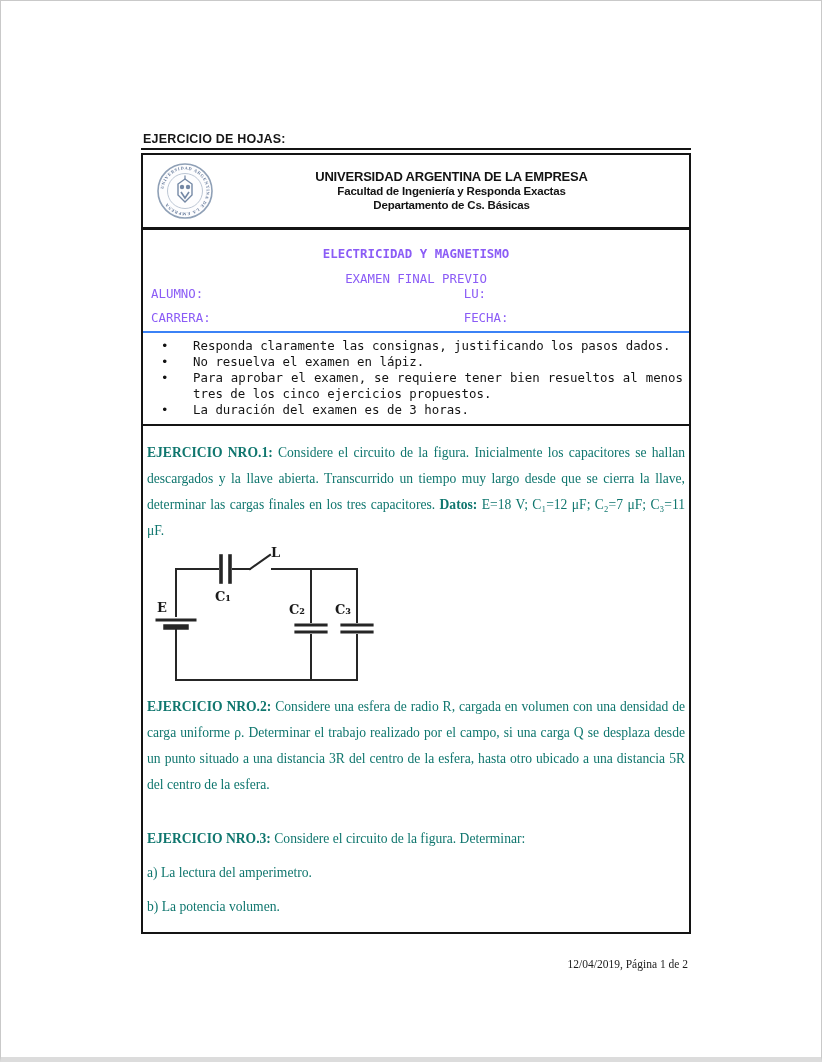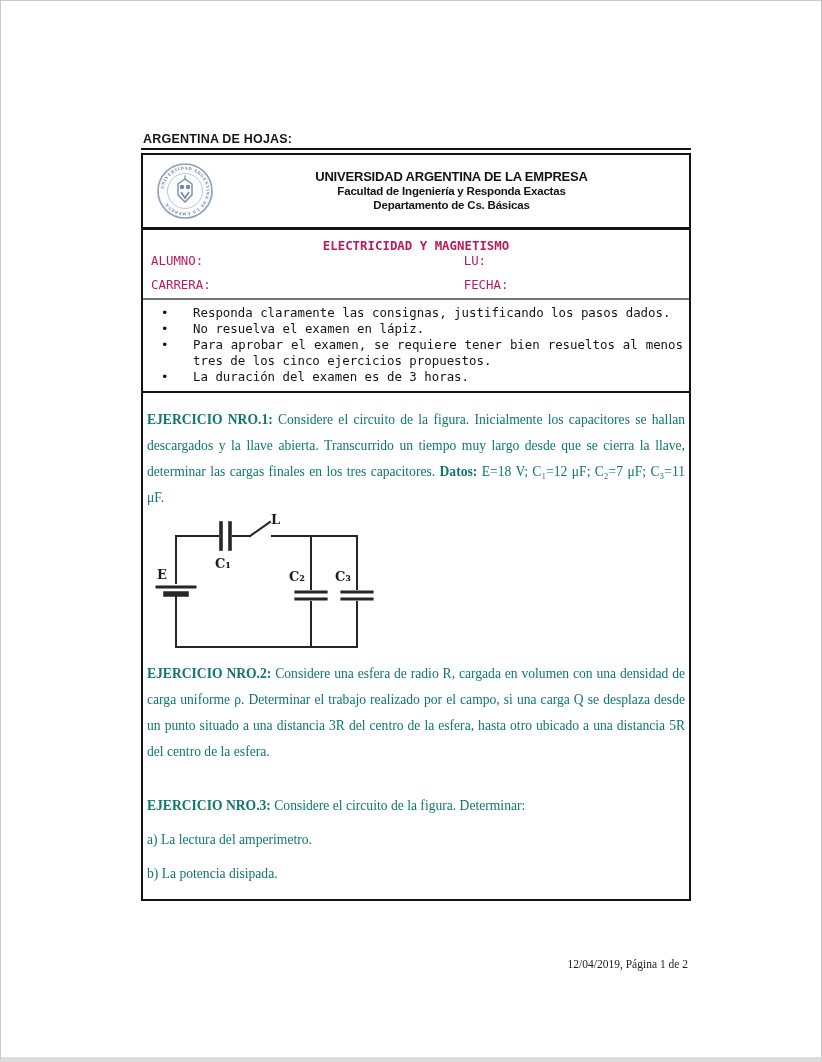--- a/index.html
+++ b/index.html
@@ -42,25 +42,25 @@
     font-weight:bold; line-height:14px;
     letter-spacing:-.2px;
     color:#131313;
   }
   .univ-line1 { font-size:13px; }
   .univ-line2 { font-size:11.5px; }
   .univ-line3 { font-size:11.5px; }
 
   
   .row-title {
-    border-bottom:2px solid #737373;
+    border-bottom:2px solid #3b82f6;
     font-family:"DejaVu Sans Mono","Liberation Mono",monospace;
     font-size:12.4px;
-    padding:6px 8px 6px 8px;
-    color:#be185d;
+    padding:14px 8px 6px 8px;
+    color:#8b5cf6;
   }
   .subject { text-align:center; font-weight:bold; margin-top:2px; }
   .examtype { text-align:center; margin-top:10px; }
   .fieldrow { display:flex; }
   .fieldrow .col1 { width:59%; }
   .fieldrow + .fieldrow { margin-top:9px; }
 
   
   .row-instructions {
     border-bottom:2px solid #141414;
@@ -105,21 +105,21 @@
   }
 
   
   .seal-ring-text { font-family:"Liberation Serif",serif; font-weight:bold; }
 </style>
 </head>
 <body>
 
 <div class="doc">
 
-  <div class="cantidad">ARGENTINA DE HOJAS:</div>
+  <div class="cantidad">EJERCICIO DE HOJAS:</div>
 
   <div class="frame">
 
     <div class="row-header">
       <div class="logo-wrap">
         <svg viewBox="0 0 58 58" width="58" height="58">
           <circle cx="29" cy="29" r="27" fill="#fdfdfe" stroke="#8fa0b6" stroke-width="1.6"></circle>
           <circle cx="29" cy="29" r="17.5" fill="none" stroke="#b4c0cf" stroke-width="0.9"></circle>
           <defs>
             <path id="sealring" d="M 7.5,29 a 21.5,21.5 0 1,1 43,0 a 21.5,21.5 0 1,1 -43,0" fill="none"></path>
@@ -138,20 +138,21 @@
       </div>
       <div class="univ-block">
         <div class="univ-line1">UNIVERSIDAD ARGENTINA DE LA EMPRESA</div>
         <div class="univ-line2">Facultad de Ingeniería y Responda Exactas</div>
         <div class="univ-line3">Departamento de Cs. Básicas</div>
       </div>
     </div>
 
     <div class="row-title">
       <div class="subject">ELECTRICIDAD Y MAGNETISMO</div>
+      <div class="examtype">EXAMEN FINAL PREVIO</div>
       <div class="fieldrow">
         <span class="col1">ALUMNO:</span>
         <span>LU:</span>
       </div>
       <div class="fieldrow">
         <span class="col1">CARRERA:</span>
         <span>FECHA:</span>
       </div>
     </div>
 
@@ -224,19 +225,19 @@
 
       <p class="ex ex2">
         <span class="bold">EJERCICIO NRO.2:</span><span> Considere una esfera de radio R, cargada en volumen con una densidad de carga uniforme ρ. Determinar el trabajo realizado por el campo, si una carga Q se desplaza desde un punto situado a una distancia 3R del centro de la esfera, hasta otro ubicado a una distancia 5R del centro de la esfera.</span>
       </p>
 
       <p class="ex ex3">
         <span class="bold">EJERCICIO NRO.3:</span><span> Considere el circuito de la figura. Determinar:</span>
       </p>
 
       <p class="ex exitem">a) La lectura del amperimetro.</p>
-      <p class="ex exitem">b) La potencia disipada.</p>
+      <p class="ex exitem">b) La potencia volumen.</p>
 
     </div>
   </div>
 </div>
 
 <div class="footer">12/04/2019, Página 1 de 2</div>
 
 </body></html>

